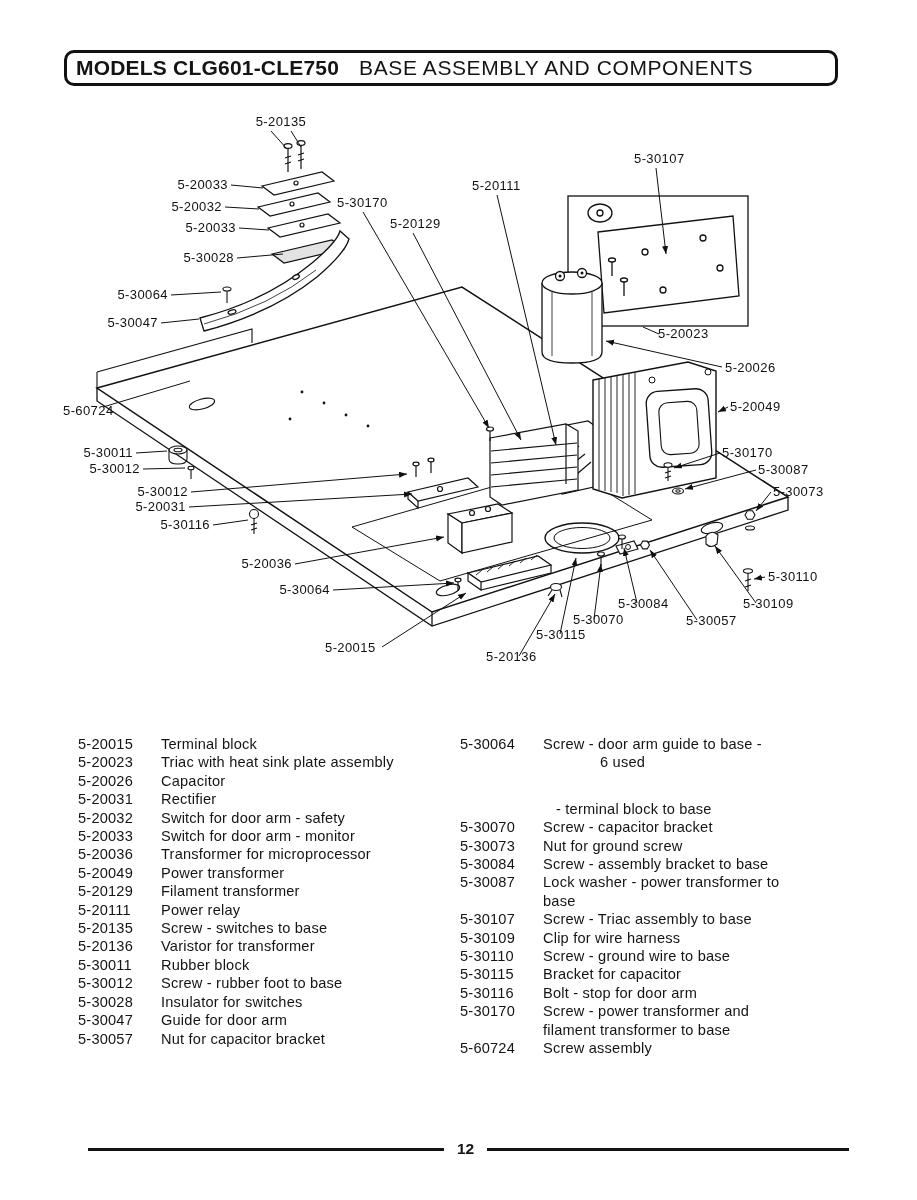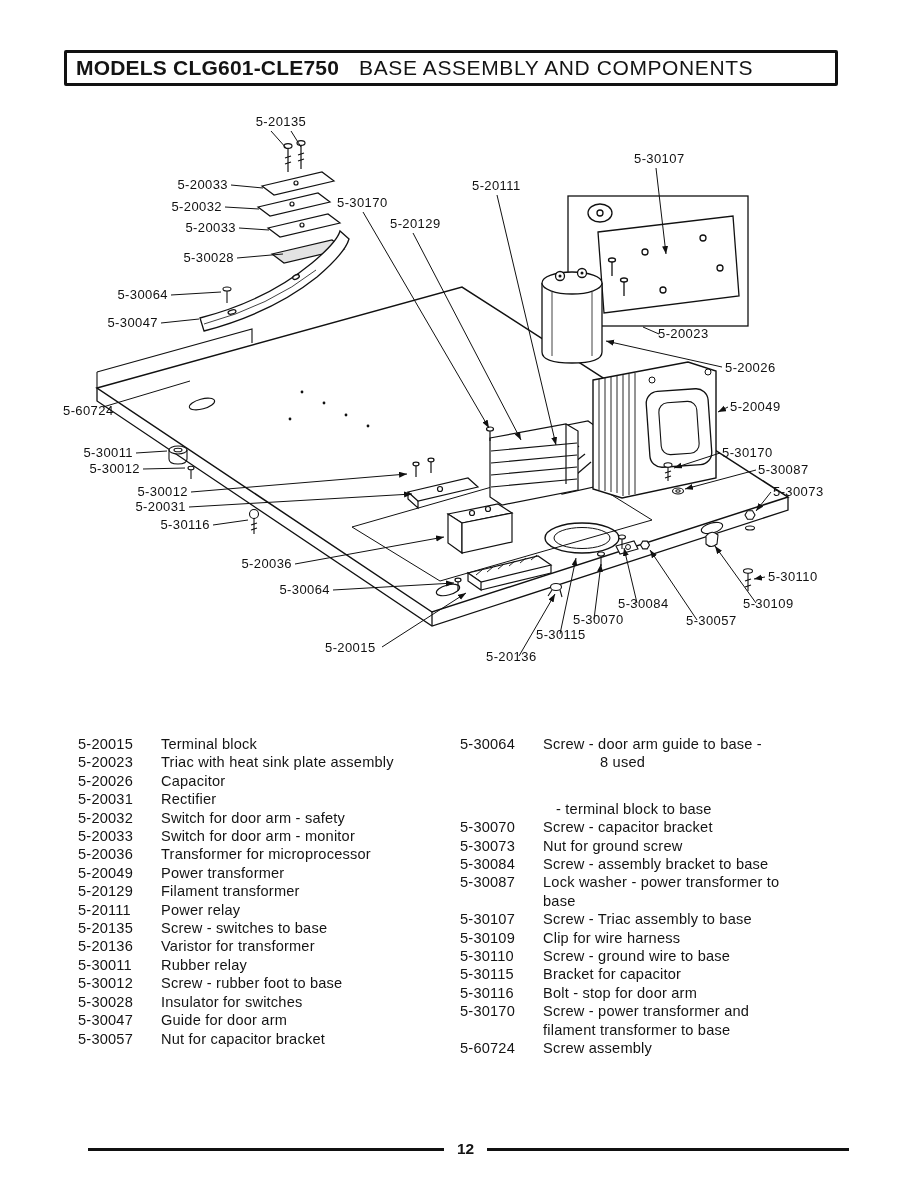--- a/index.html
+++ b/index.html
@@ -3,21 +3,21 @@
 <meta charset="utf-8">
 <style>
   html,body { margin:0; padding:0; }
   body {
     width:917px; height:1200px; background:#ffffff; position:relative;
     font-family:"Liberation Sans", sans-serif; color:#141414;
     -webkit-font-smoothing:antialiased;
   }
   .header-box {
     position:absolute; left:64px; top:50px; width:774px; height:36px;
-    border:3px solid #111; border-radius:2px; box-sizing:border-box;
+    border:3px solid #111; border-radius:10px; box-sizing:border-box;
     display:flex; align-items:center; padding:0 9px; background:#fff;
   }
   .header-models { font-weight:bold; font-size:21px; letter-spacing:0.2px; white-space:nowrap; }
   .header-title  { font-size:21px; margin-left:20px; letter-spacing:0.6px; white-space:nowrap; }
 
   svg.diagram { position:absolute; left:0; top:95px; }
   svg.diagram text {
     font-family:"Liberation Sans", sans-serif; font-size:13px; fill:#111;
     letter-spacing:0.4px;
   }
@@ -365,21 +365,21 @@
     <div class="plist-row">
         <span class="pnum">5-20135</span>
         <span class="pdesc">Screw - switches to base</span>
       </div>
     <div class="plist-row">
         <span class="pnum">5-20136</span>
         <span class="pdesc">Varistor for transformer</span>
       </div>
     <div class="plist-row">
         <span class="pnum">5-30011</span>
-        <span class="pdesc">Rubber relay</span>
+        <span class="pdesc">Rubber block</span>
       </div>
     <div class="plist-row">
         <span class="pnum">5-30012</span>
         <span class="pdesc">Screw - rubber foot to base</span>
       </div>
     <div class="plist-row">
         <span class="pnum">5-30028</span>
         <span class="pdesc">Insulator for switches</span>
       </div>
     <div class="plist-row">
@@ -390,21 +390,21 @@
         <span class="pnum">5-30057</span>
         <span class="pdesc">Nut for capacitor bracket</span>
       </div>
   </div>
 
   <div class="plist plist-right">
     <div class="plist-row">
       <span class="pnum">5-30064</span>
       <span class="pdesc">
         <div>Screw - door arm guide to base -</div>
-        <div class="ind-a">8 used</div>
+        <div class="ind-a">6 used</div>
         <div class="ind-b">- terminal block to base</div>
       </span>
     </div>
     <div class="plist-row">
         <span class="pnum">5-30070</span>
         <span class="pdesc">Screw - capacitor bracket</span>
       </div>
     <div class="plist-row">
         <span class="pnum">5-30073</span>
         <span class="pdesc">Nut for ground screw</span>

